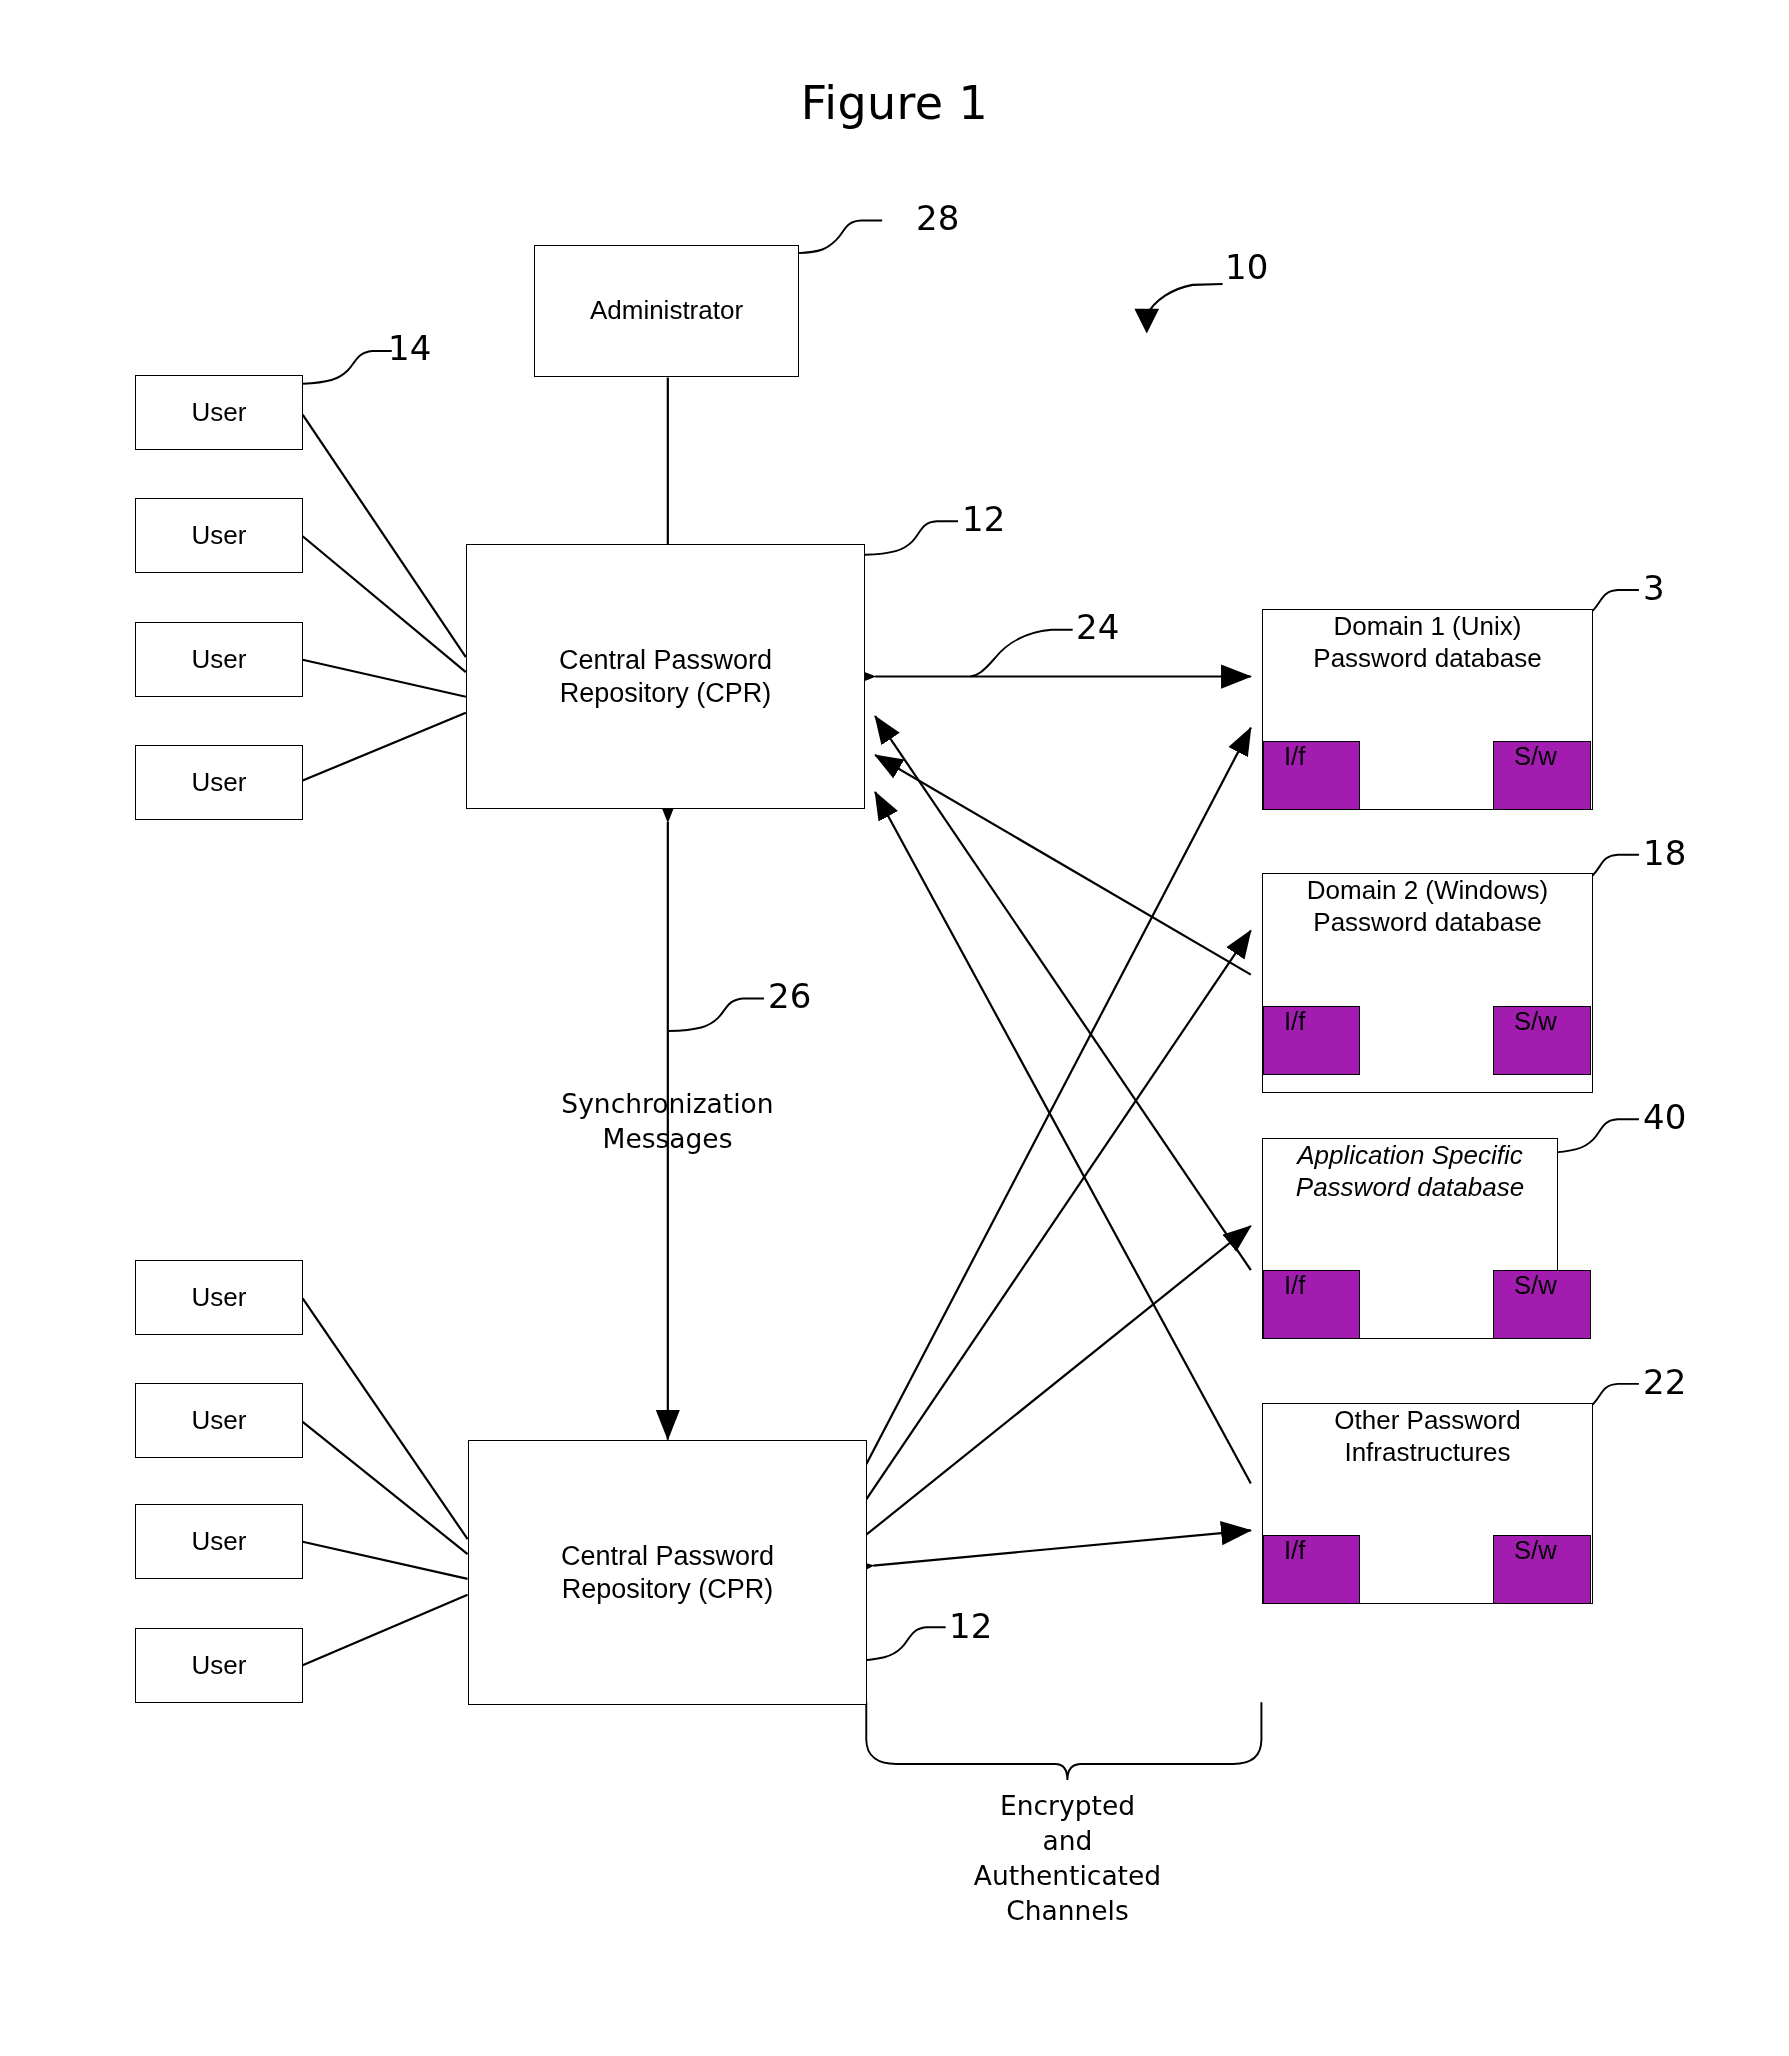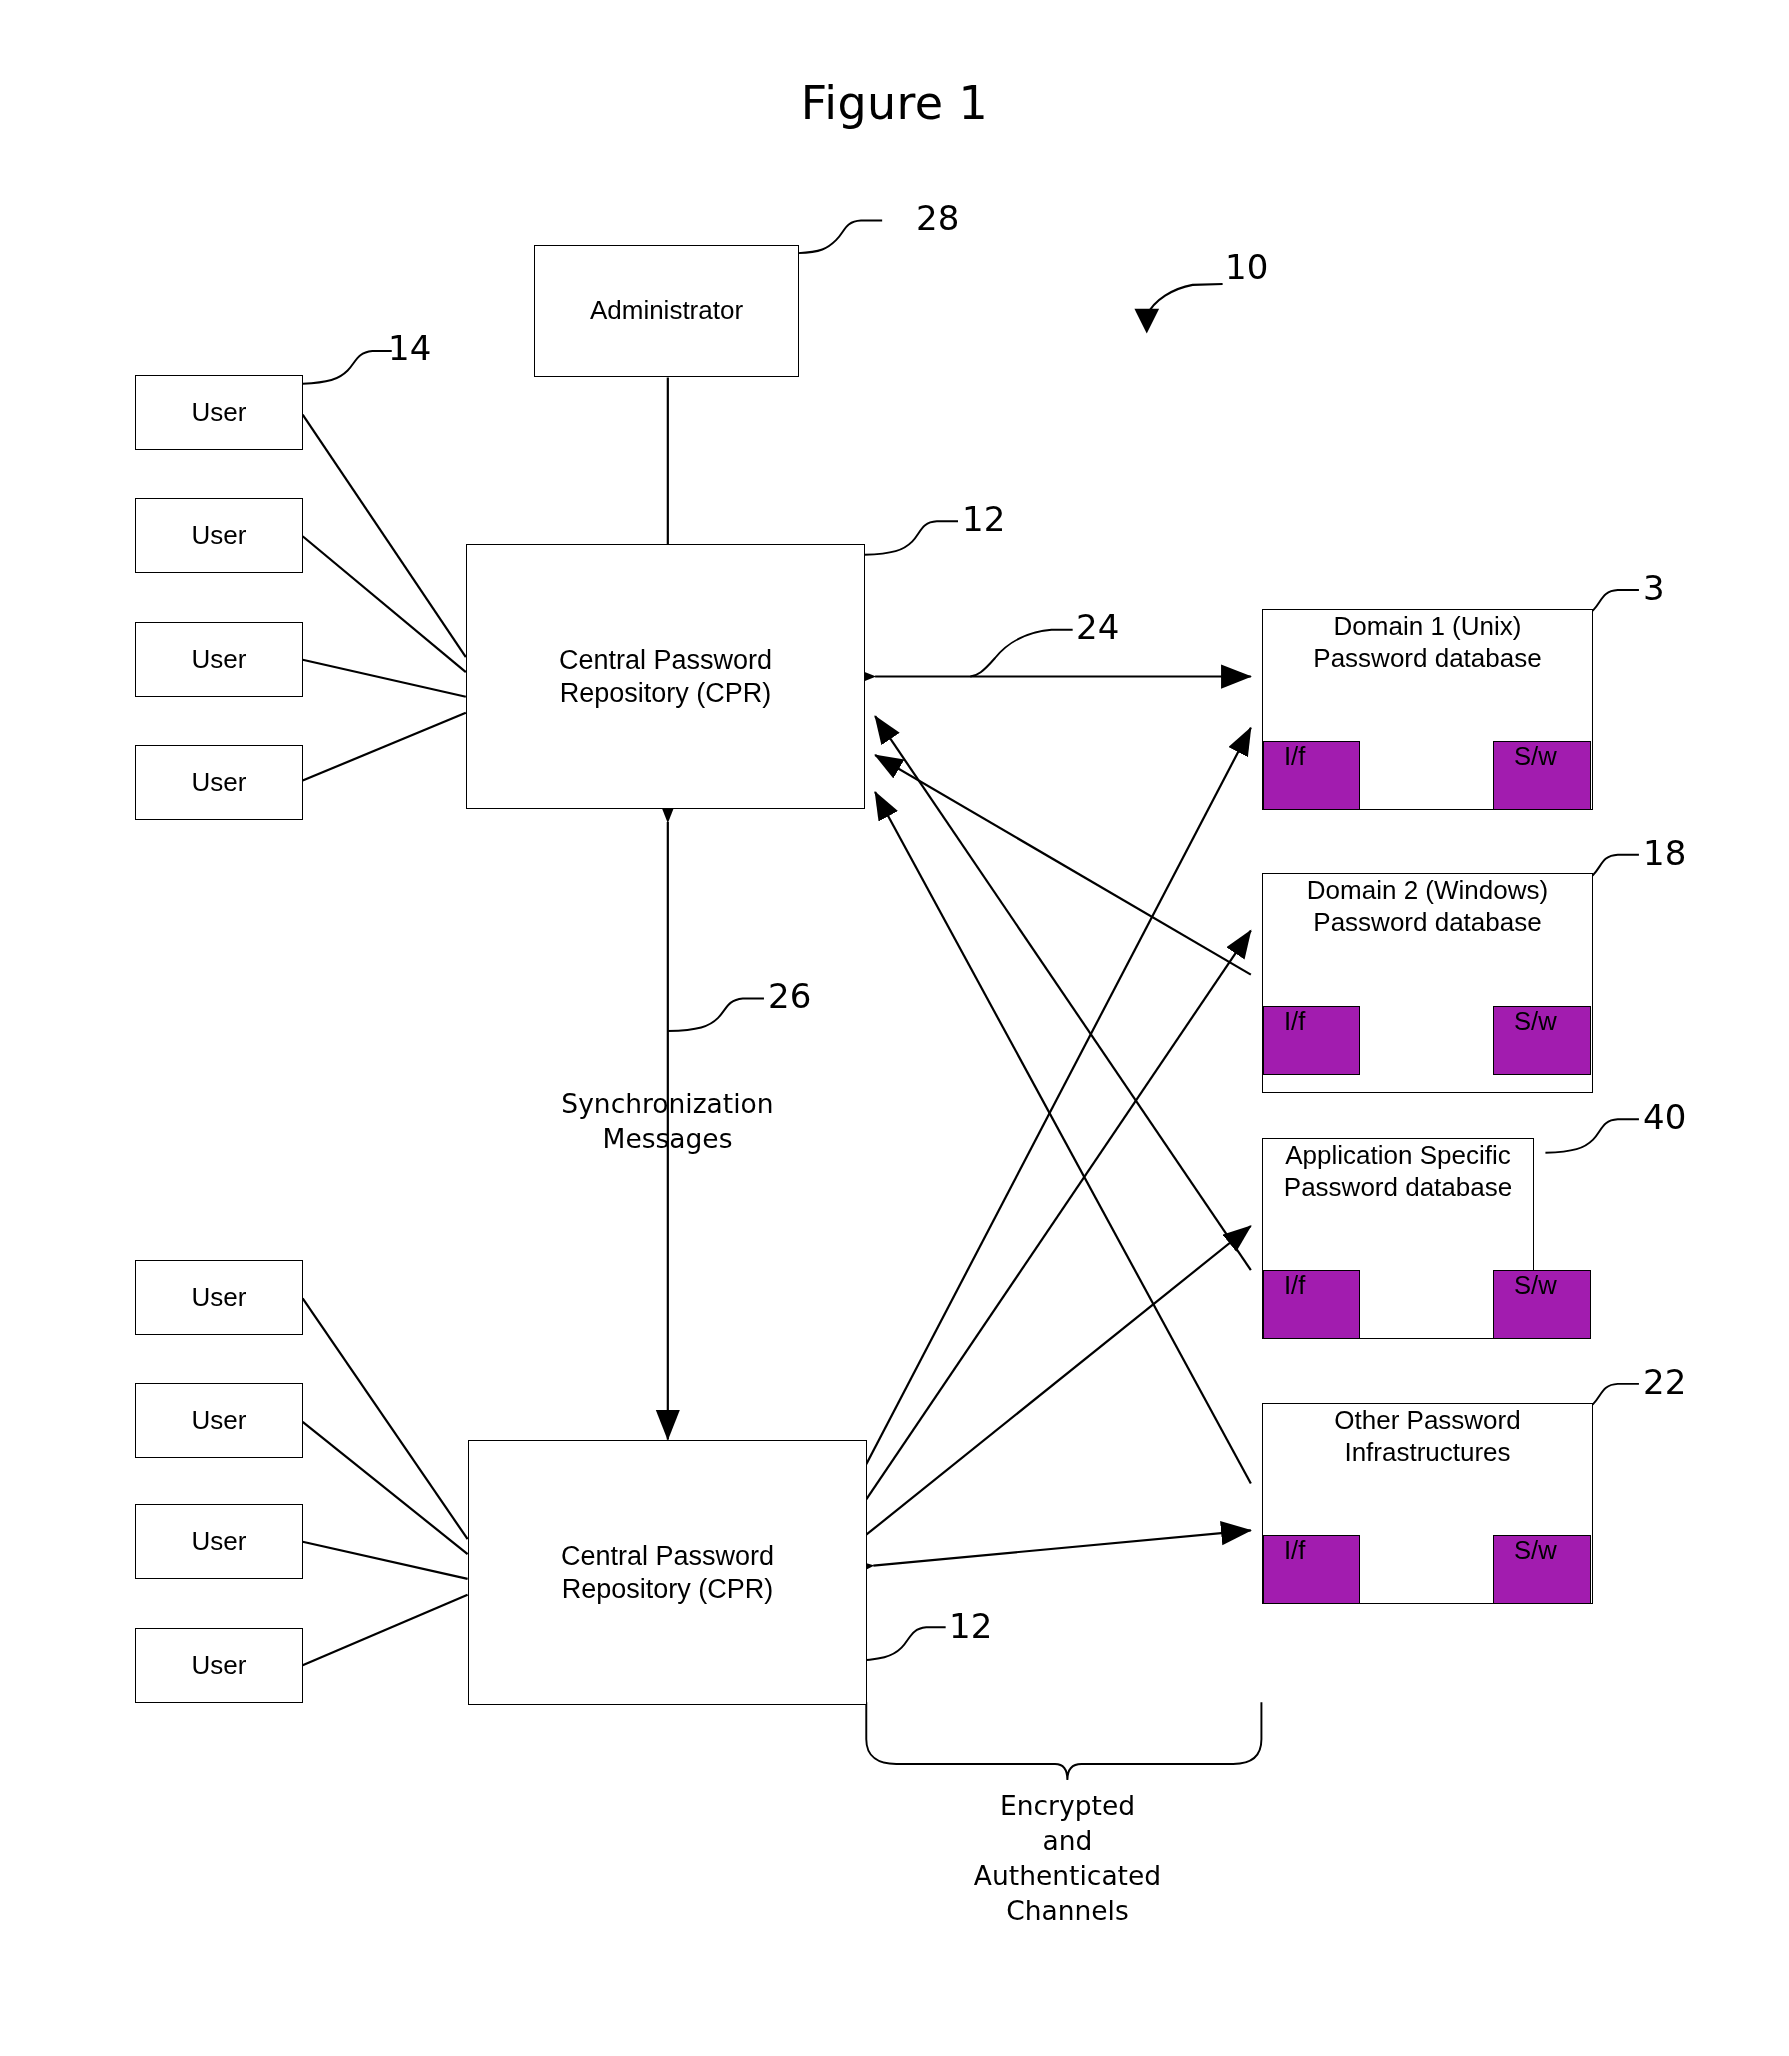--- a/index.html
+++ b/index.html
@@ -168,21 +168,21 @@
 Password database</span>
   </div>
   <div class="subcell" style="left:1263px; top:1006px; width:97px; height:69px;">
     <span>I/f</span>
   </div>
   <div class="subcell" style="left:1493px; top:1006px; width:98px; height:69px;">
     <span>S/w</span>
   </div>
   <div class="refnum" style="left:1643px; top:833px;">18</div>
 
-  <div class="node db" style="left:1262px; top:1138px; width:272px; height:201px;">
+  <div class="node db" style="left:1262px; top:1138px; width:296px; height:201px;font-style:italic;">
     <span class="lbl">Application Specific
 Password database</span>
   </div>
   <div class="subcell" style="left:1263px; top:1270px; width:97px; height:69px;">
     <span>I/f</span>
   </div>
   <div class="subcell" style="left:1493px; top:1270px; width:98px; height:69px;">
     <span>S/w</span>
   </div>
   <div class="refnum" style="left:1643px; top:1097px;">40</div>

